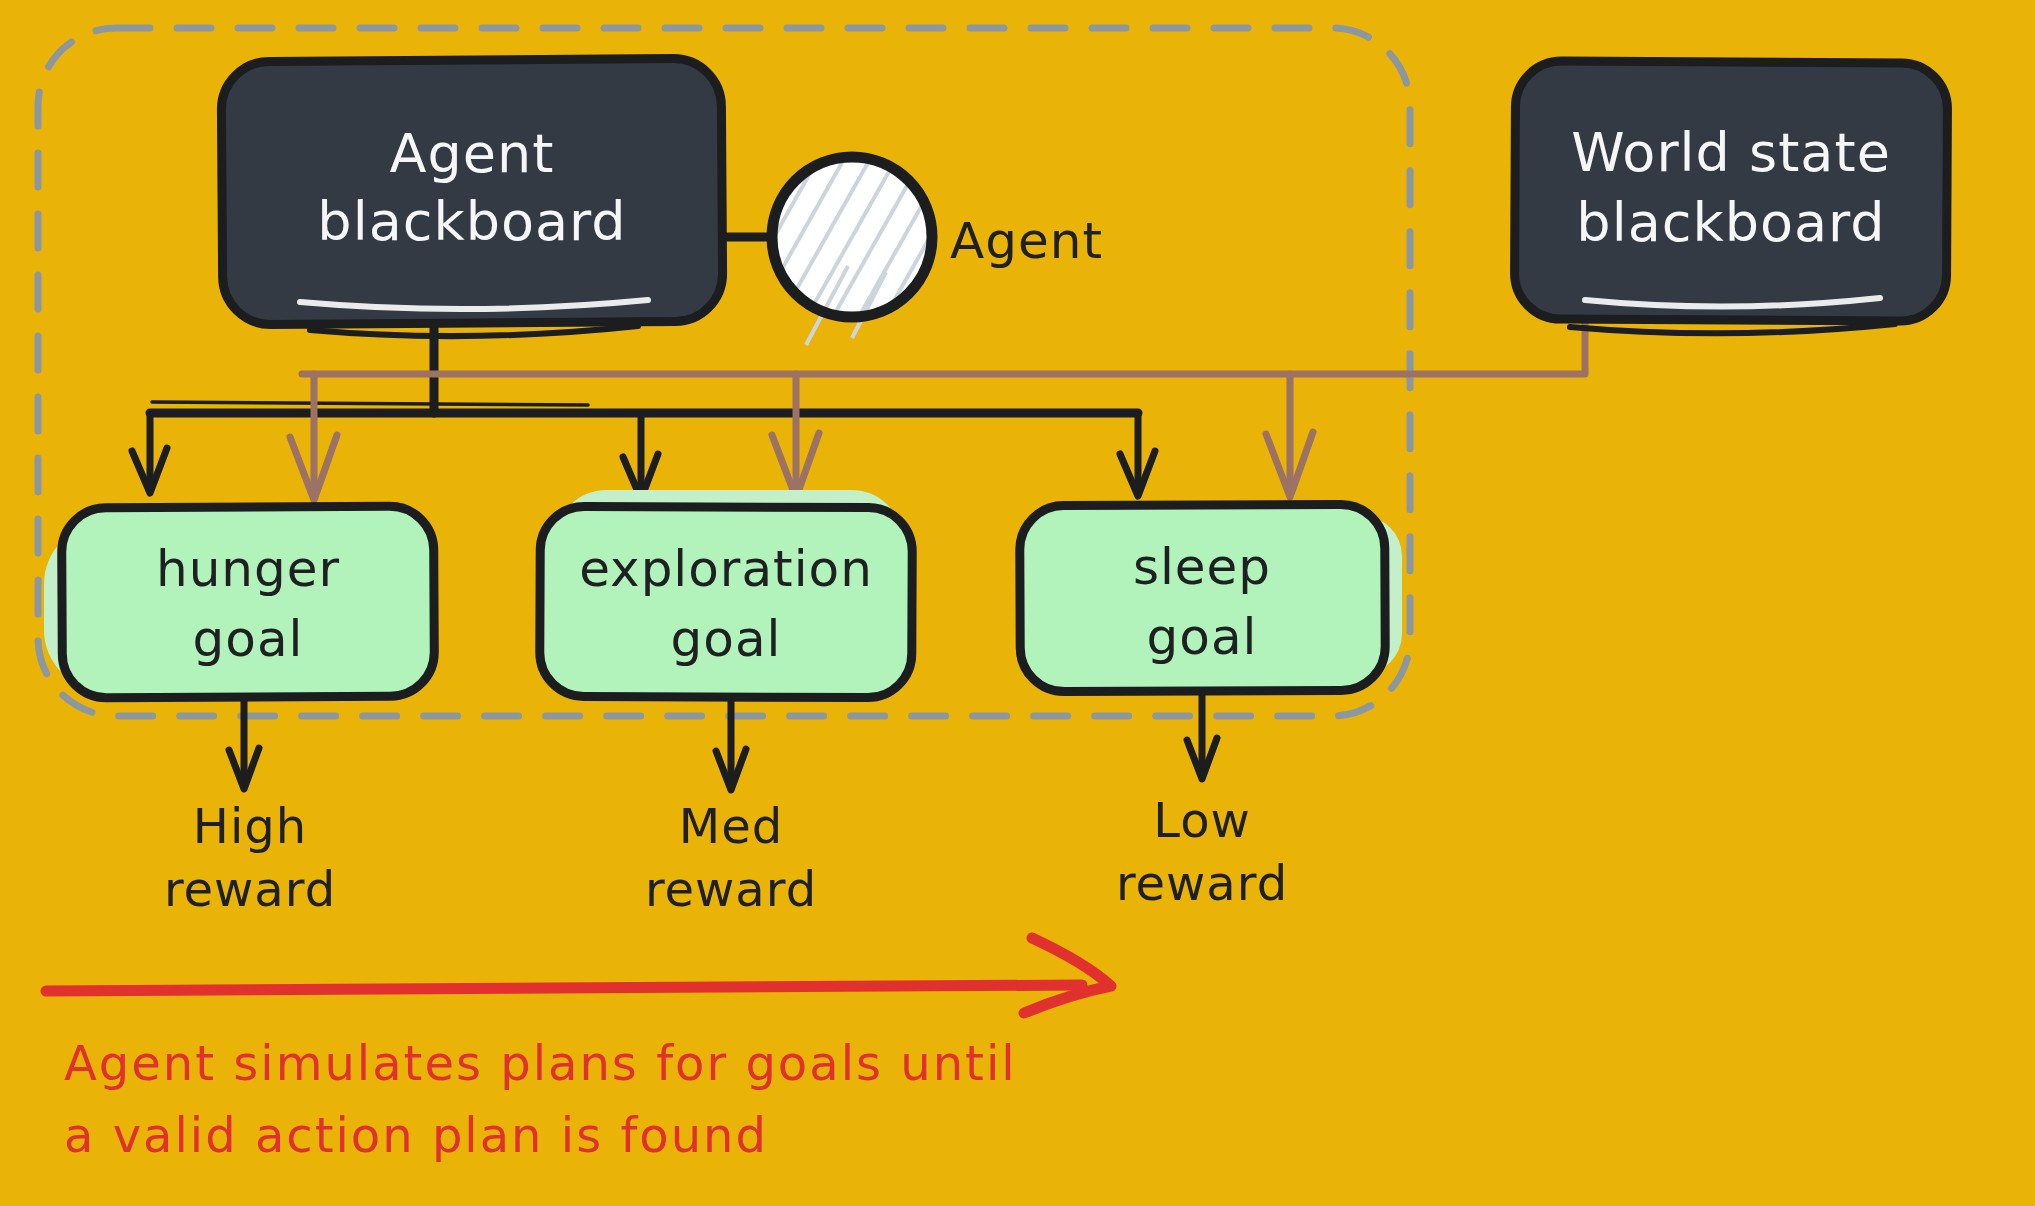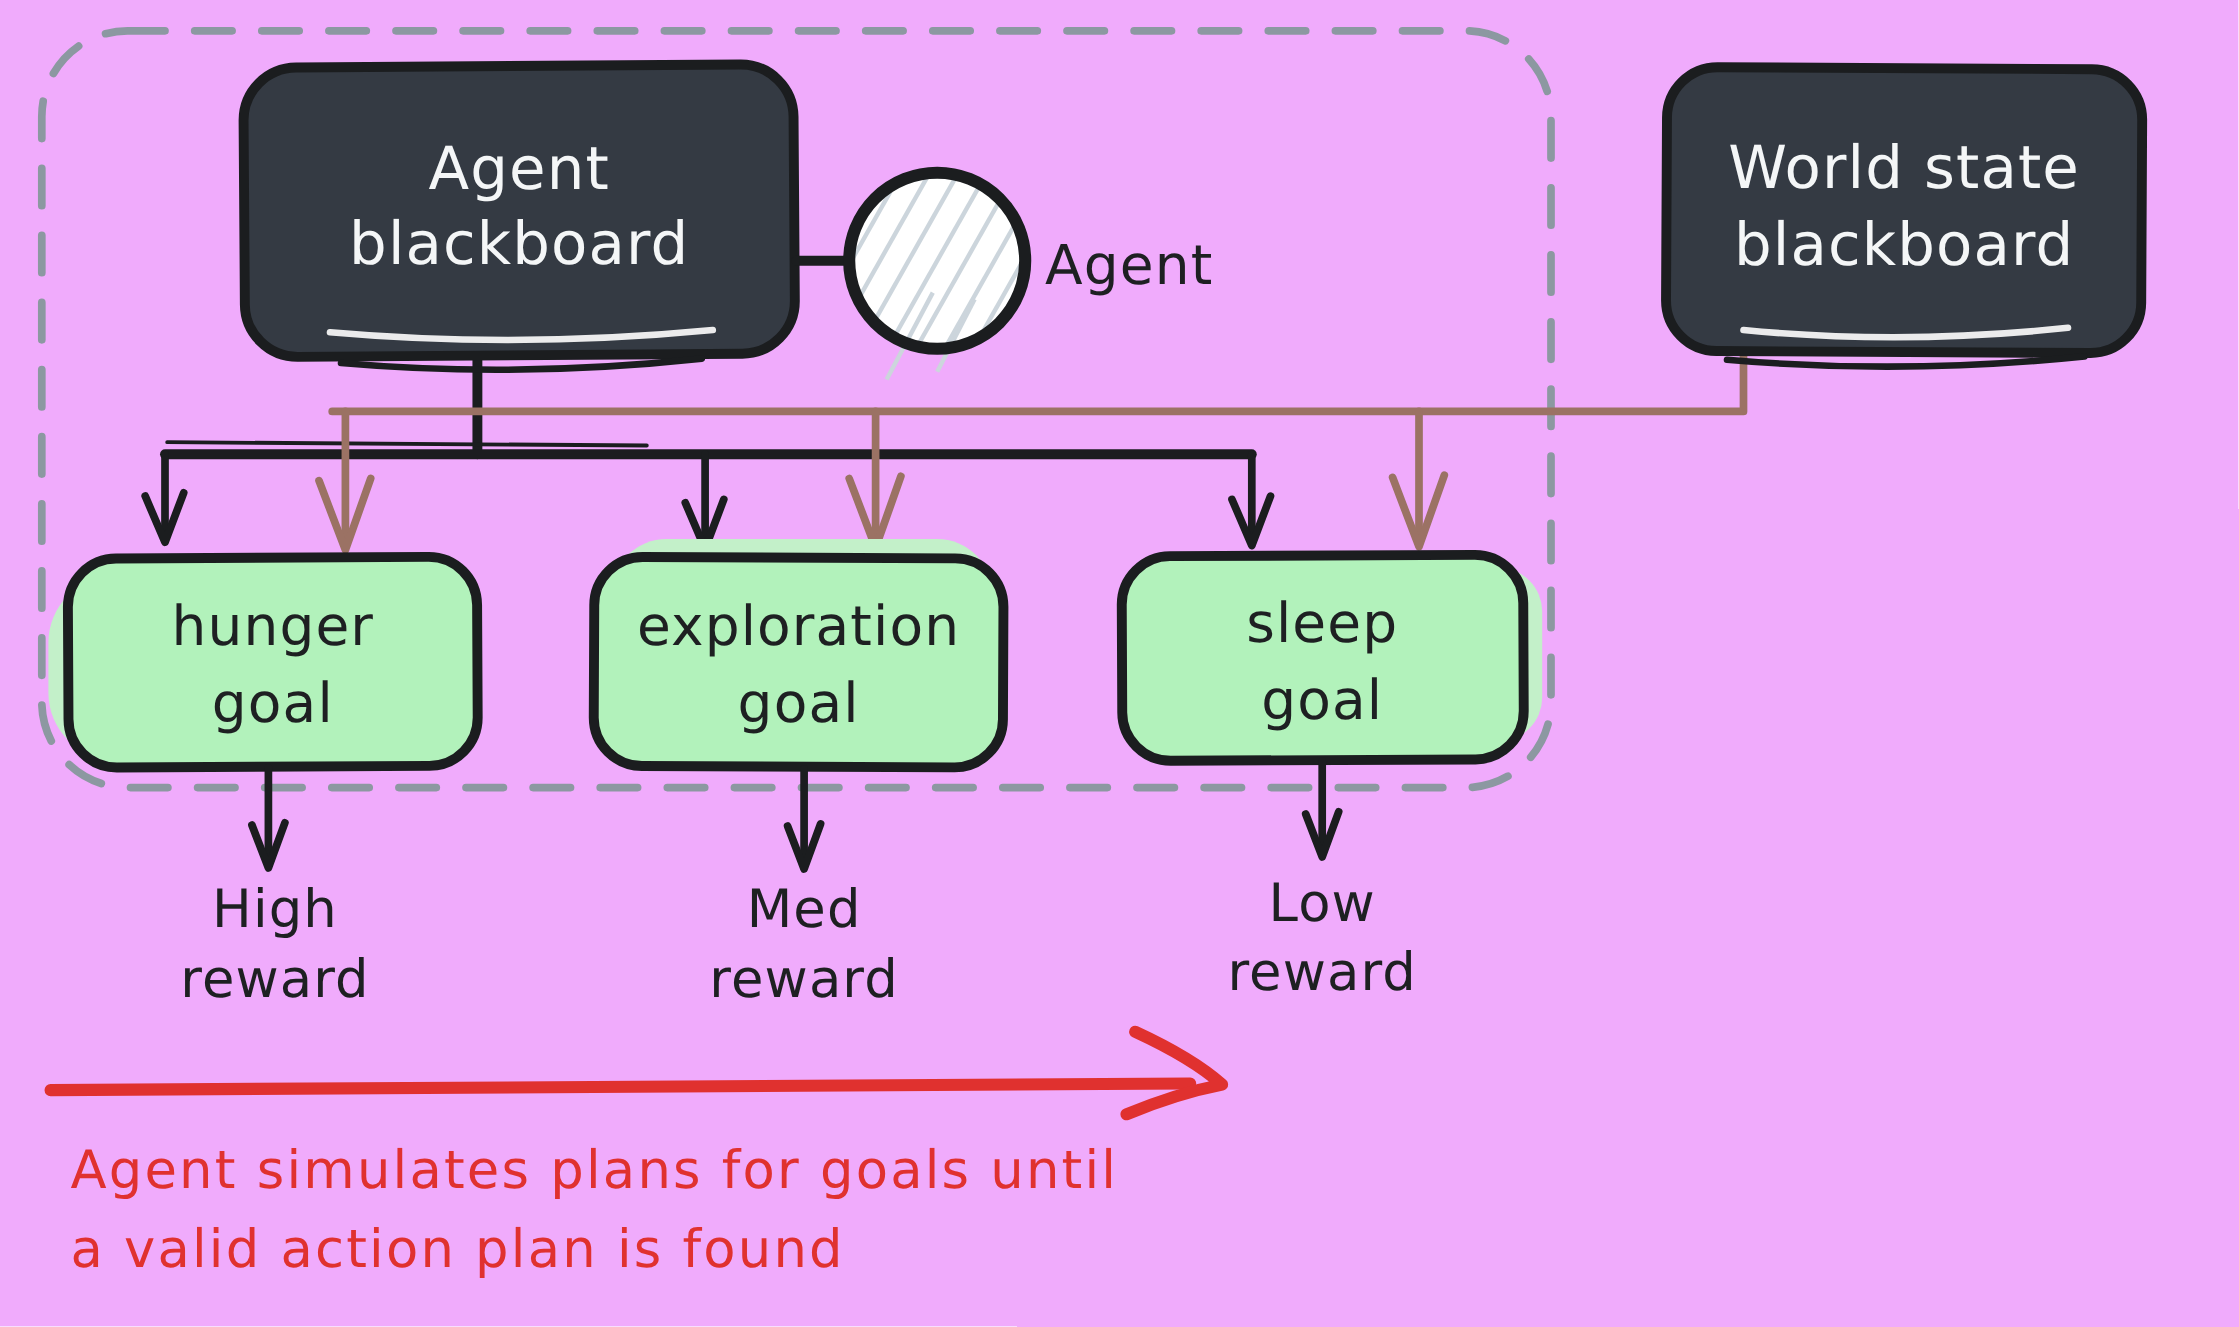--- a/index.html
+++ b/index.html
@@ -4,21 +4,21 @@
 <style>
   html, body {
     margin: 0;
     padding: 0;
     background: #ffffff;
   }
   .stage {
     position: relative;
     width: 2035px;
     height: 1206px;
-    background: #f0abfc;
+    background: #eab308;
     overflow: hidden;
     font-family: "DejaVu Sans", "Liberation Sans", sans-serif;
   }
   svg text {
     font-family: "DejaVu Sans", "Liberation Sans", sans-serif;
     user-select: none;
   }
   .t-dark   { font-size: 54px; letter-spacing: 1px; }
   .t-green  { font-size: 50px; letter-spacing: 1px; }
   .t-node   { font-size: 50px; letter-spacing: 1px; }

